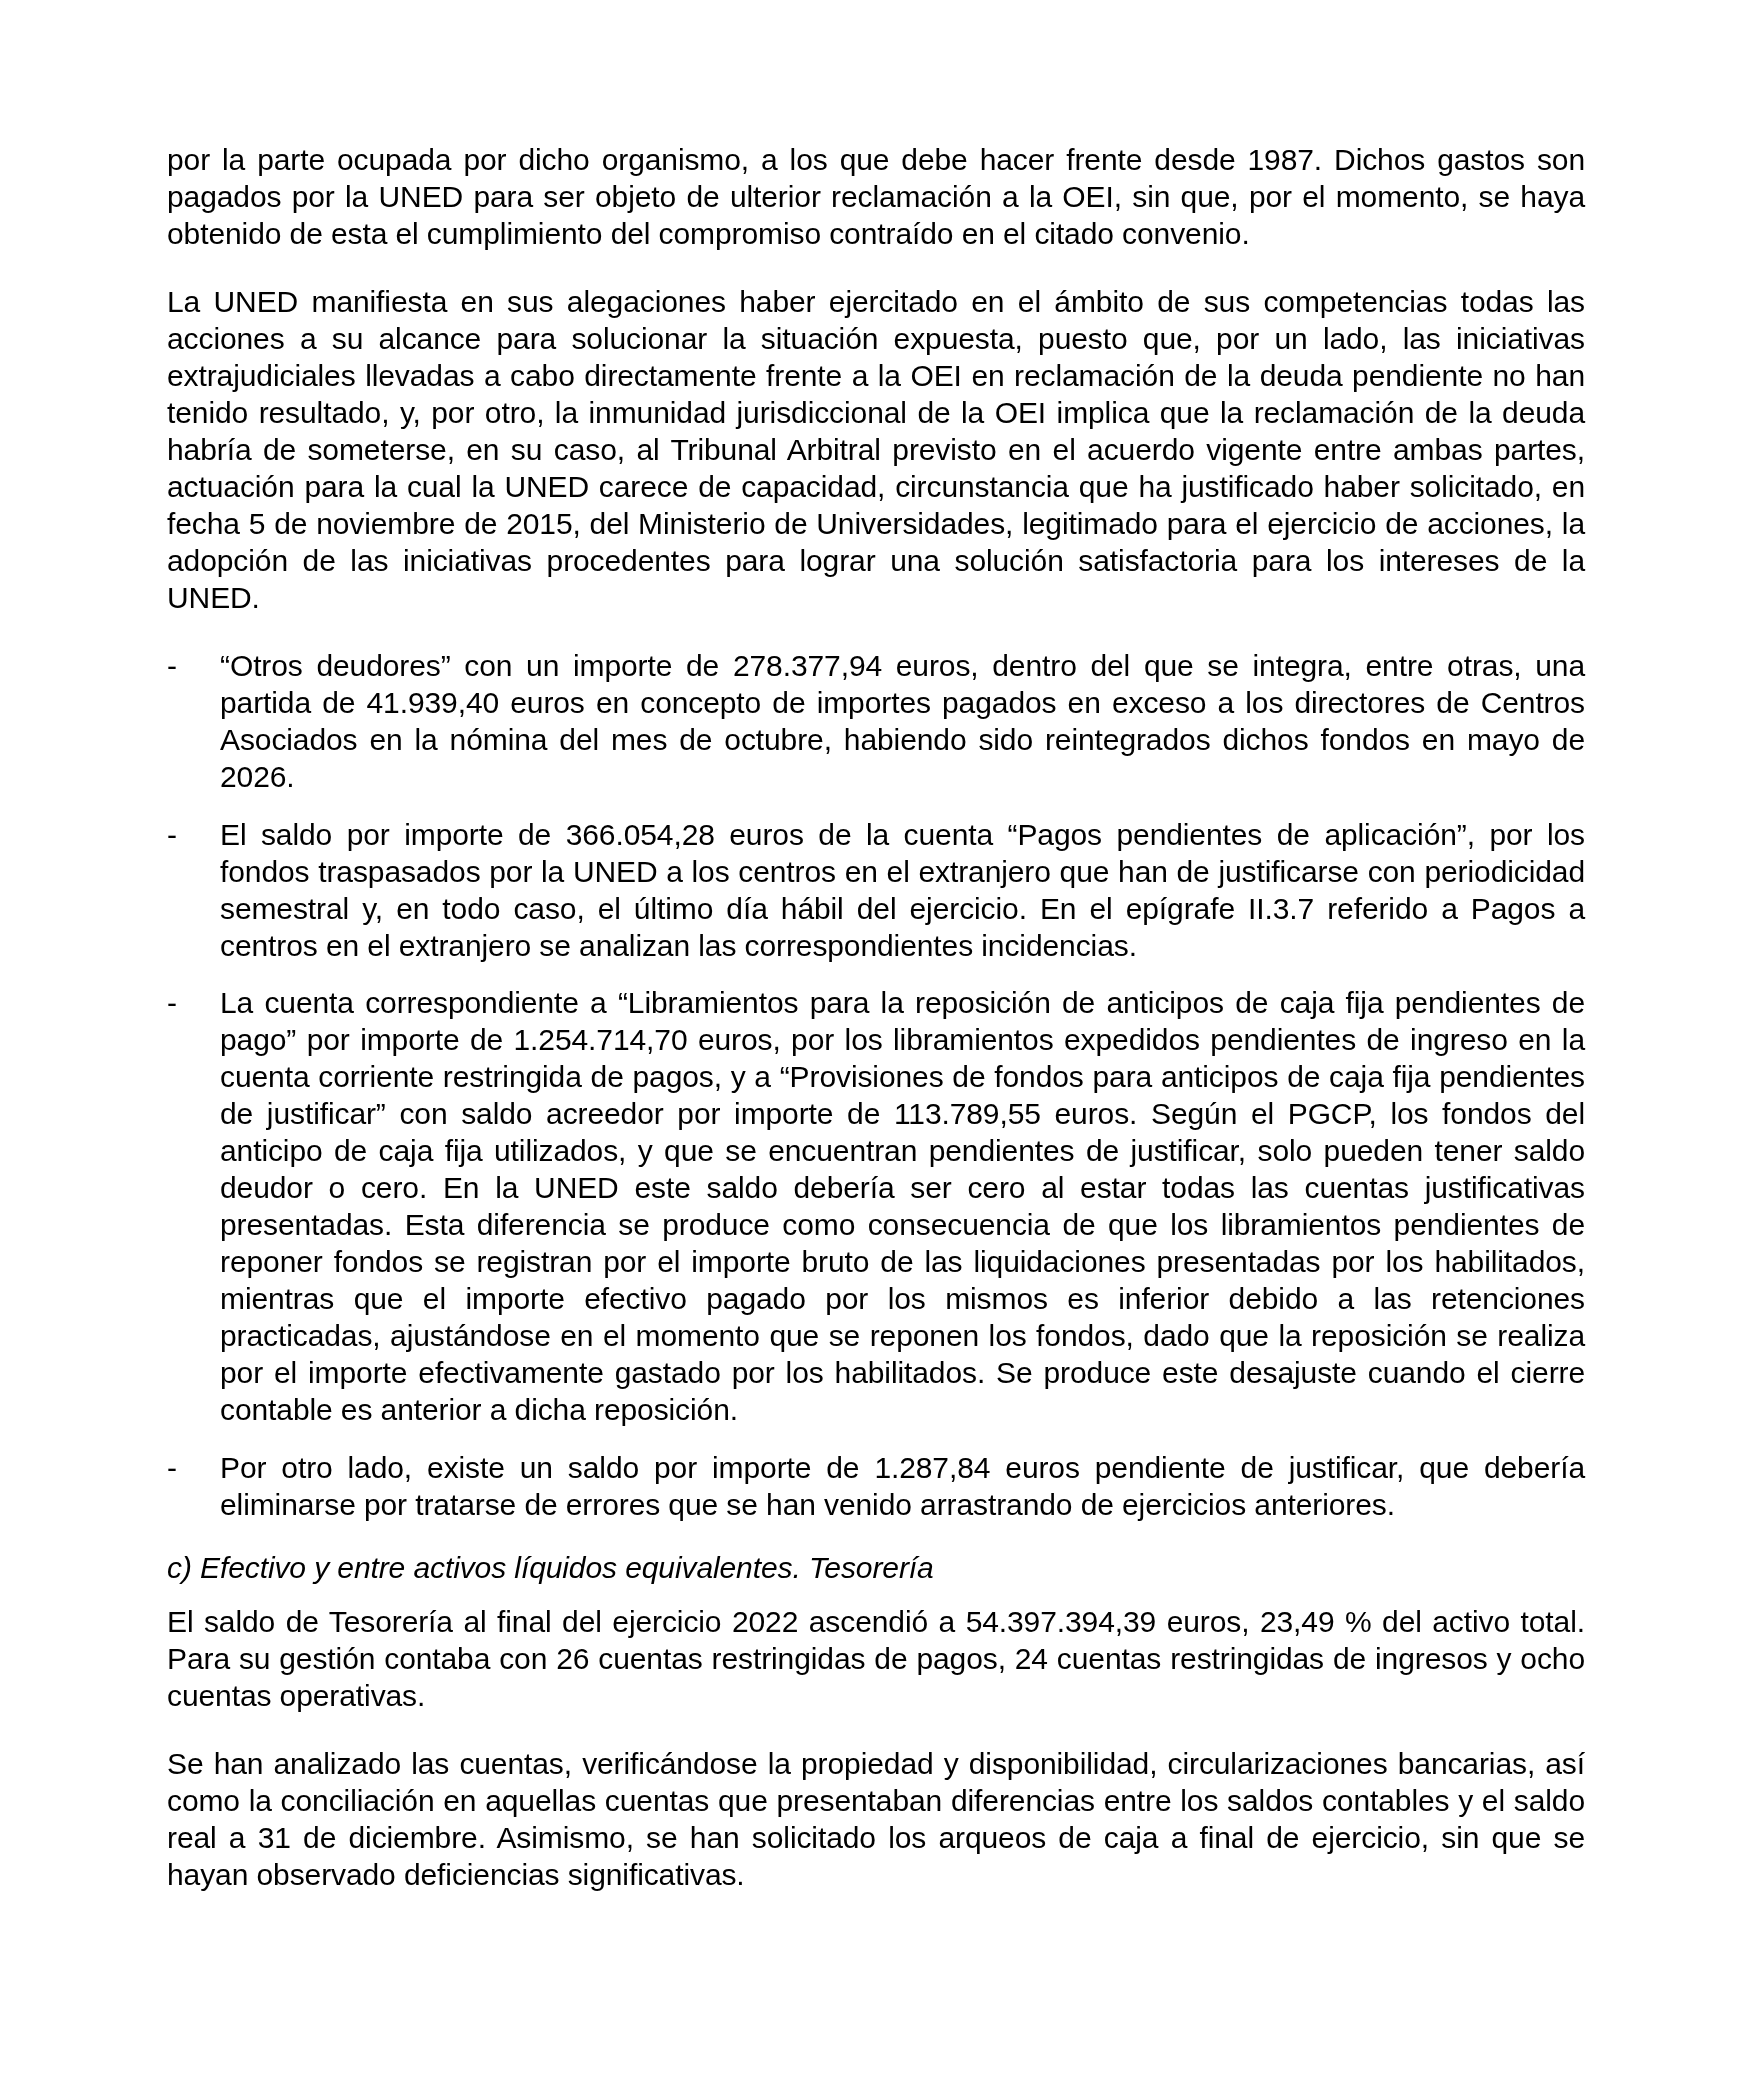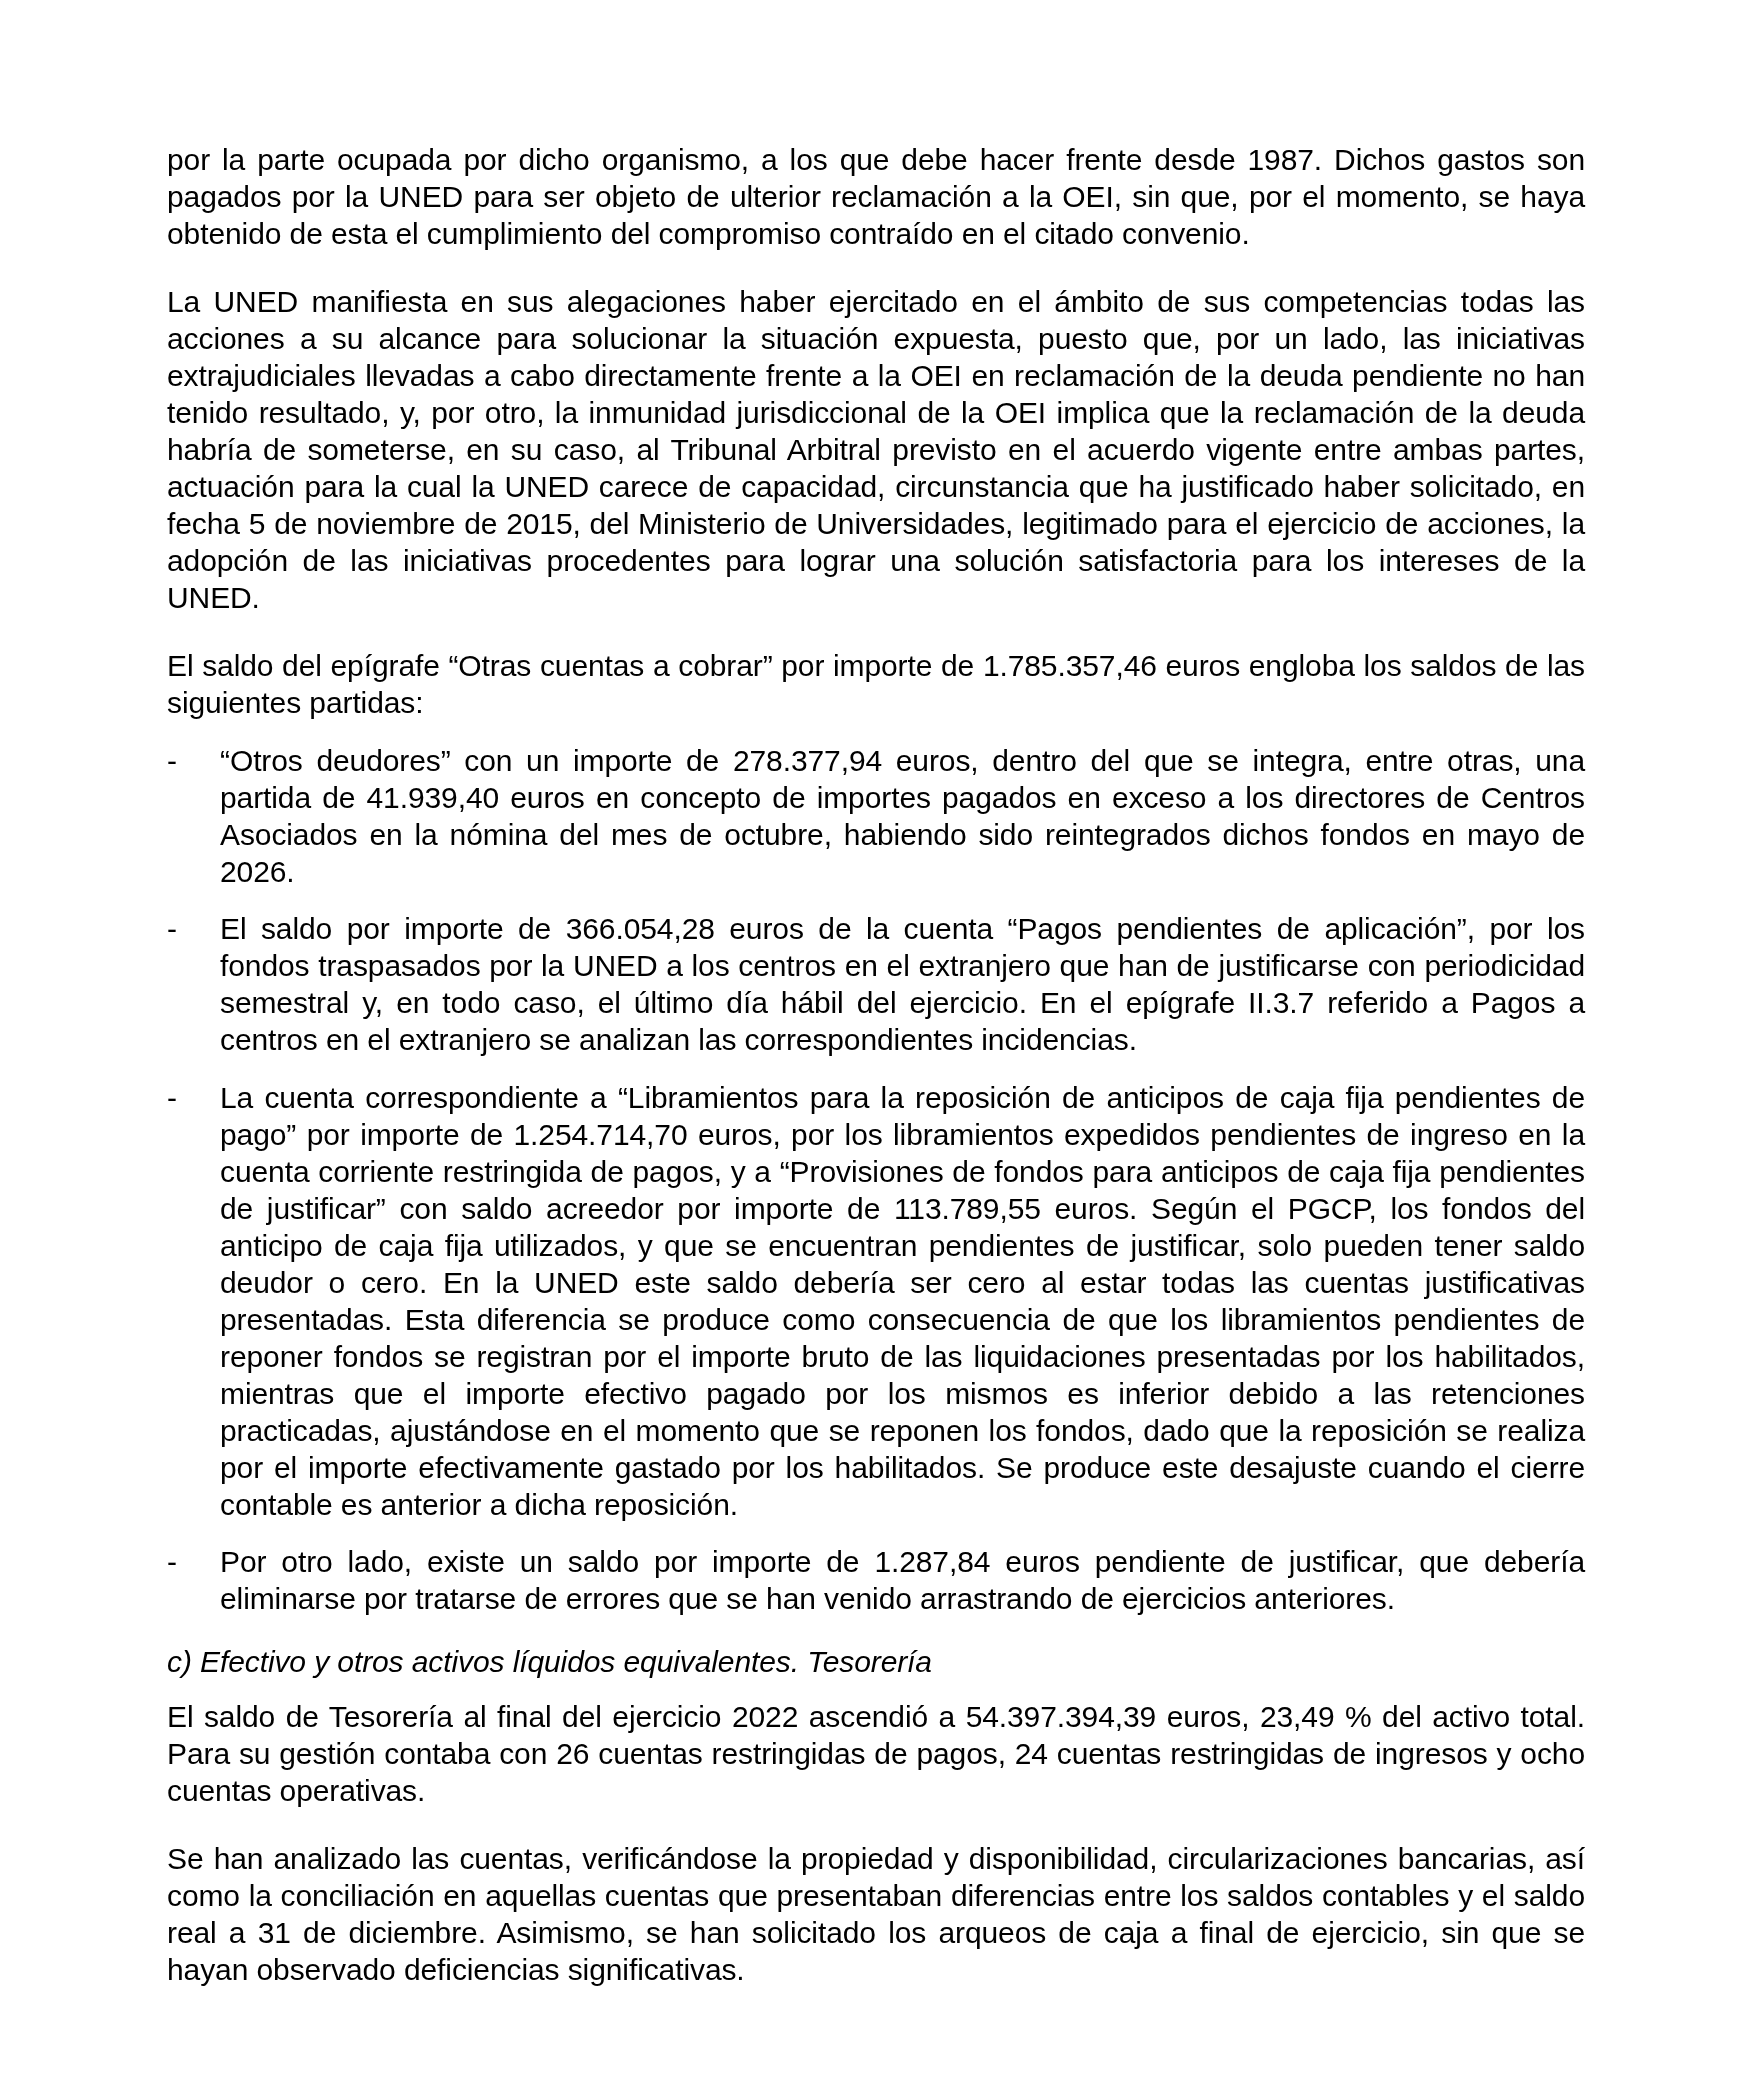--- a/index.html
+++ b/index.html
@@ -59,41 +59,40 @@
   </style>
 </head>
 <body>
 
 <div class="page">
 
   <p class="para first">por la parte ocupada por dicho organismo, a los que debe hacer frente desde 1987. Dichos gastos son pagados por la UNED para ser objeto de ulterior reclamación a la OEI, sin que, por el momento, se haya obtenido de esta el cumplimiento del compromiso contraído en el citado convenio.</p>
 
   <p class="para">La UNED manifiesta en sus alegaciones haber ejercitado en el ámbito de sus competencias todas las acciones a su alcance para solucionar la situación expuesta, puesto que, por un lado, las iniciativas extrajudiciales llevadas a cabo directamente frente a la OEI en reclamación de la deuda pendiente no han tenido resultado, y, por otro, la inmunidad jurisdiccional de la OEI implica que la reclamación de la deuda habría de someterse, en su caso, al Tribunal Arbitral previsto en el acuerdo vigente entre ambas partes, actuación para la cual la UNED carece de capacidad, circunstancia que ha justificado haber solicitado, en fecha 5 de noviembre de 2015, del Ministerio de Universidades, legitimado para el ejercicio de acciones, la adopción de las iniciativas procedentes para lograr una solución satisfactoria para los intereses de la UNED.</p>
 
-  <p class="para" style="margin-bottom:20.6px;">El saldo del epígrafe “Otras cuentas a cobrar” por importe de 1.785.357,46 euros engloba los saldos de las siguientes partidas:</p>
 
   <ul class="list">
     <li class="list-item">
       <span class="bullet">-</span>
       <span>“Otros deudores” con un importe de 278.377,94 euros, dentro del que se integra, entre otras, una partida de 41.939,40 euros en concepto de importes pagados en exceso a los directores de Centros Asociados en la nómina del mes de octubre, habiendo sido reintegrados dichos fondos en mayo de 2026.</span>
     </li>
     <li class="list-item">
       <span class="bullet">-</span>
       <span>El saldo por importe de 366.054,28 euros de la cuenta “Pagos pendientes de aplicación”, por los fondos traspasados por la UNED a los centros en el extranjero que han de justificarse con periodicidad semestral y, en todo caso, el último día hábil del ejercicio. En el epígrafe II.3.7 referido a Pagos a centros en el extranjero se analizan las correspondientes incidencias.</span>
     </li>
     <li class="list-item">
       <span class="bullet">-</span>
       <span>La cuenta correspondiente a “Libramientos para la reposición de anticipos de caja fija pendientes de pago” por importe de 1.254.714,70 euros, por los libramientos expedidos pendientes de ingreso en la cuenta corriente restringida de pagos, y a “Provisiones de fondos para anticipos de caja fija pendientes de justificar” con saldo acreedor por importe de 113.789,55 euros. Según el PGCP, los fondos del anticipo de caja fija utilizados, y que se encuentran pendientes de justificar, solo pueden tener saldo deudor o cero. En la UNED este saldo debería ser cero al estar todas las cuentas justificativas presentadas. Esta diferencia se produce como consecuencia de que los libramientos pendientes de reponer fondos se registran por el importe bruto de las liquidaciones presentadas por los habilitados, mientras que el importe efectivo pagado por los mismos es inferior debido a las retenciones practicadas, ajustándose en el momento que se reponen los fondos, dado que la reposición se realiza por el importe efectivamente gastado por los habilitados. Se produce este desajuste cuando el cierre contable es anterior a dicha reposición.</span>
     </li>
     <li class="list-item">
       <span class="bullet">-</span>
       <span>Por otro lado, existe un saldo por importe de 1.287,84 euros pendiente de justificar, que debería eliminarse por tratarse de errores que se han venido arrastrando de ejercicios anteriores.</span>
     </li>
   </ul>
 
-  <p class="heading">c) Efectivo y otros activos líquidos equivalentes. Tesorería</p>
+  <p class="heading">c) Efectivo y entre activos líquidos equivalentes. Tesorería</p>
 
   <p class="para">El saldo de Tesorería al final del ejercicio 2022 ascendió a 54.397.394,39 euros, 23,49 % del activo total. Para su gestión contaba con 26 cuentas restringidas de pagos, 24 cuentas restringidas de ingresos y ocho cuentas operativas.</p>
 
   <p class="para">Se han analizado las cuentas, verificándose la propiedad y disponibilidad, circularizaciones bancarias, así como la conciliación en aquellas cuentas que presentaban diferencias entre los saldos contables y el saldo real a 31 de diciembre. Asimismo, se han solicitado los arqueos de caja a final de ejercicio, sin que se hayan observado deficiencias significativas.</p>
 
 </div>
 
 
 </body></html>

